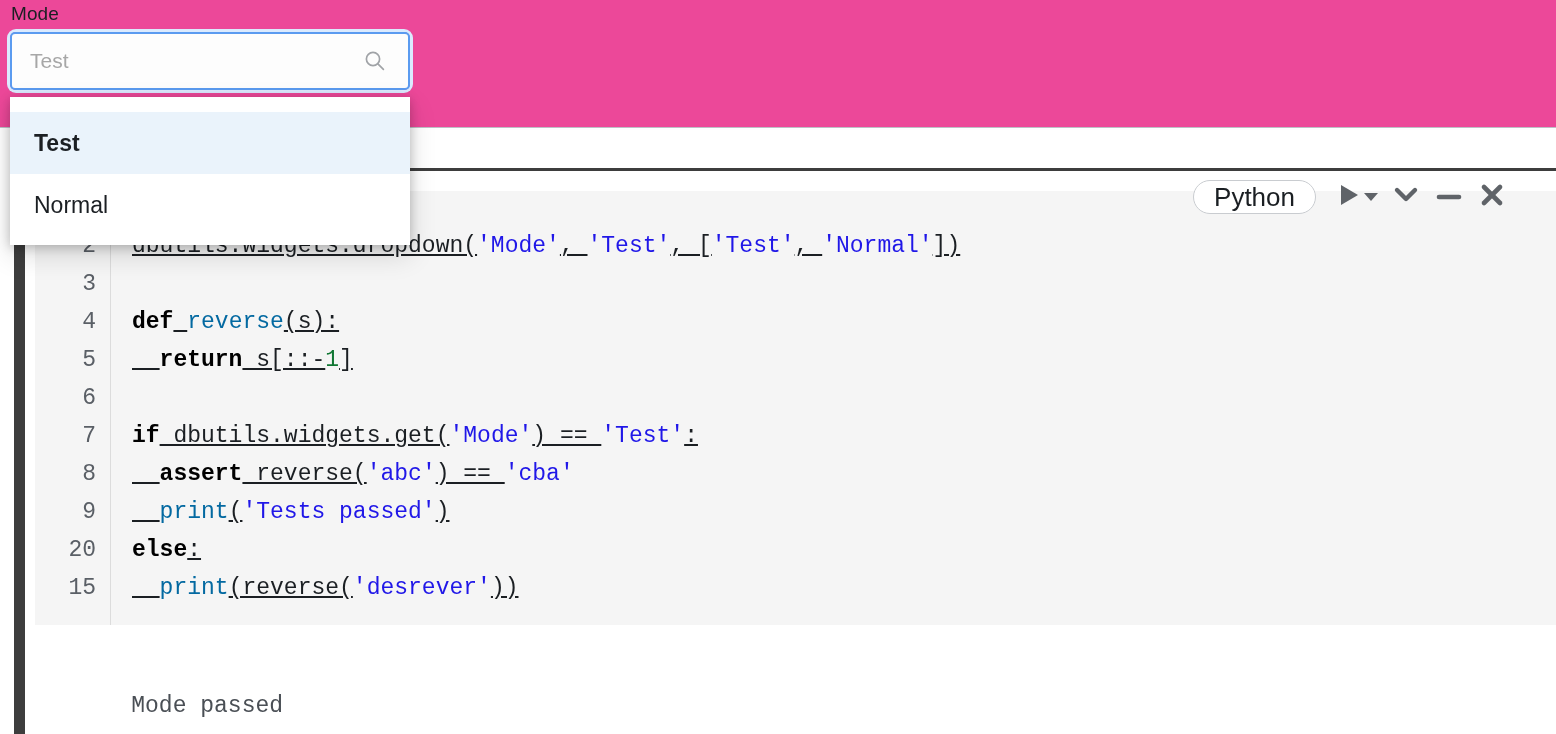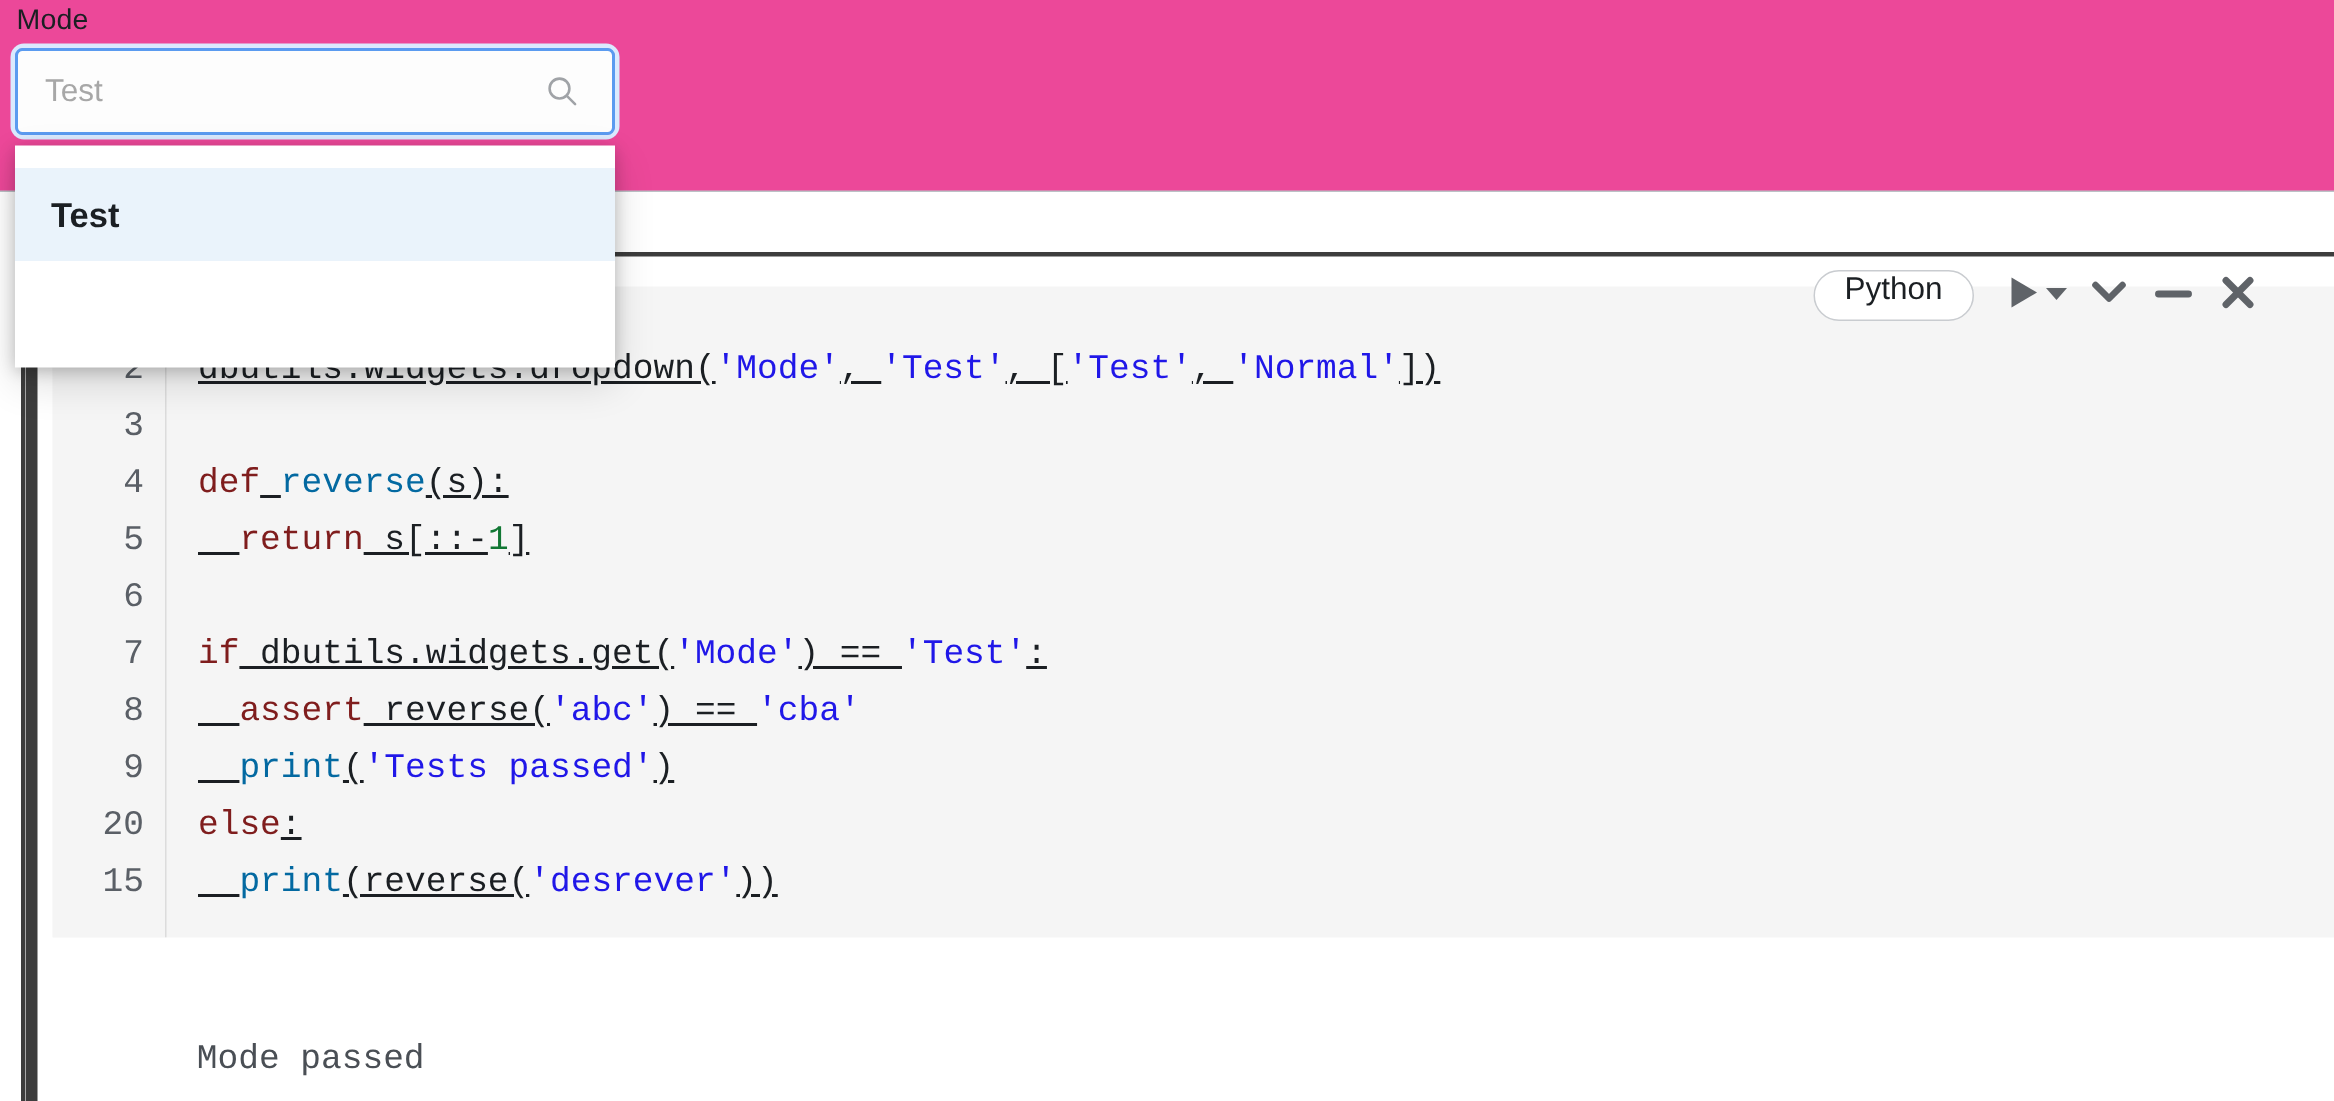--- a/index.html
+++ b/index.html
@@ -157,26 +157,26 @@
     display: flex;
     align-items: center;
     gap: 0;
     padding-right: 48px;
     z-index: 6;
   }
   #lang-pill {
     height: 32px;
     padding: 0 20px;
     display: flex;
-    align-items: flex-start;
+    align-items: center;
     justify-content: center;
     border: 1px solid #c9ccd0;
     border-radius: 17px;
     background: #ffffff;
-    font-size: 21px;
+    font-size: 26px;
     color: #1b1f23;
     margin-right: 16px;
     cursor: pointer;
   }
   .tool-btn {
     display: flex;
     align-items: center;
     justify-content: center;
     color: #5f6368;
     cursor: pointer;
@@ -214,21 +214,21 @@
     user-select: none;
   }
   #code {
     flex: 1 1 auto;
     padding: 36px 0 0 21px;
     white-space: pre;
     color: #1b1f23;
     overflow: hidden;
   }
   .ln { height: 38px; }
-  .tok-kw  { color: #7f1d1d; font-weight: normal; }
+  .tok-kw  { color: #000000; font-weight: bold; }
   .tok-fn  { color: #0369a1; }
   .tok-str { color: #2017e8; }
   .tok-num { color: #117733; }
   .tok-bi  { color: #0369a1; }
   .tok-pl  { color: #1b1f23; text-decoration: underline; }
 
   
   #cell-output {
     position: absolute;
     left: 18px;
@@ -265,20 +265,23 @@
       </div>
     </div>
   </div>
 
 </div>
 <div id="widget-divider"></div>
 
 <div id="combo-menu">
   <div class="menu-option is-selected" style="background: rgb(234, 243, 251);">
     <span>Test</span>
+  </div>
+  <div class="menu-option">
+    <span>Normal</span>
   </div>
 </div>
 
 <div id="cell">
 
   <div id="cell-accent"></div>
 
   <div id="cell-toolbar">
 
     <div id="lang-pill">

